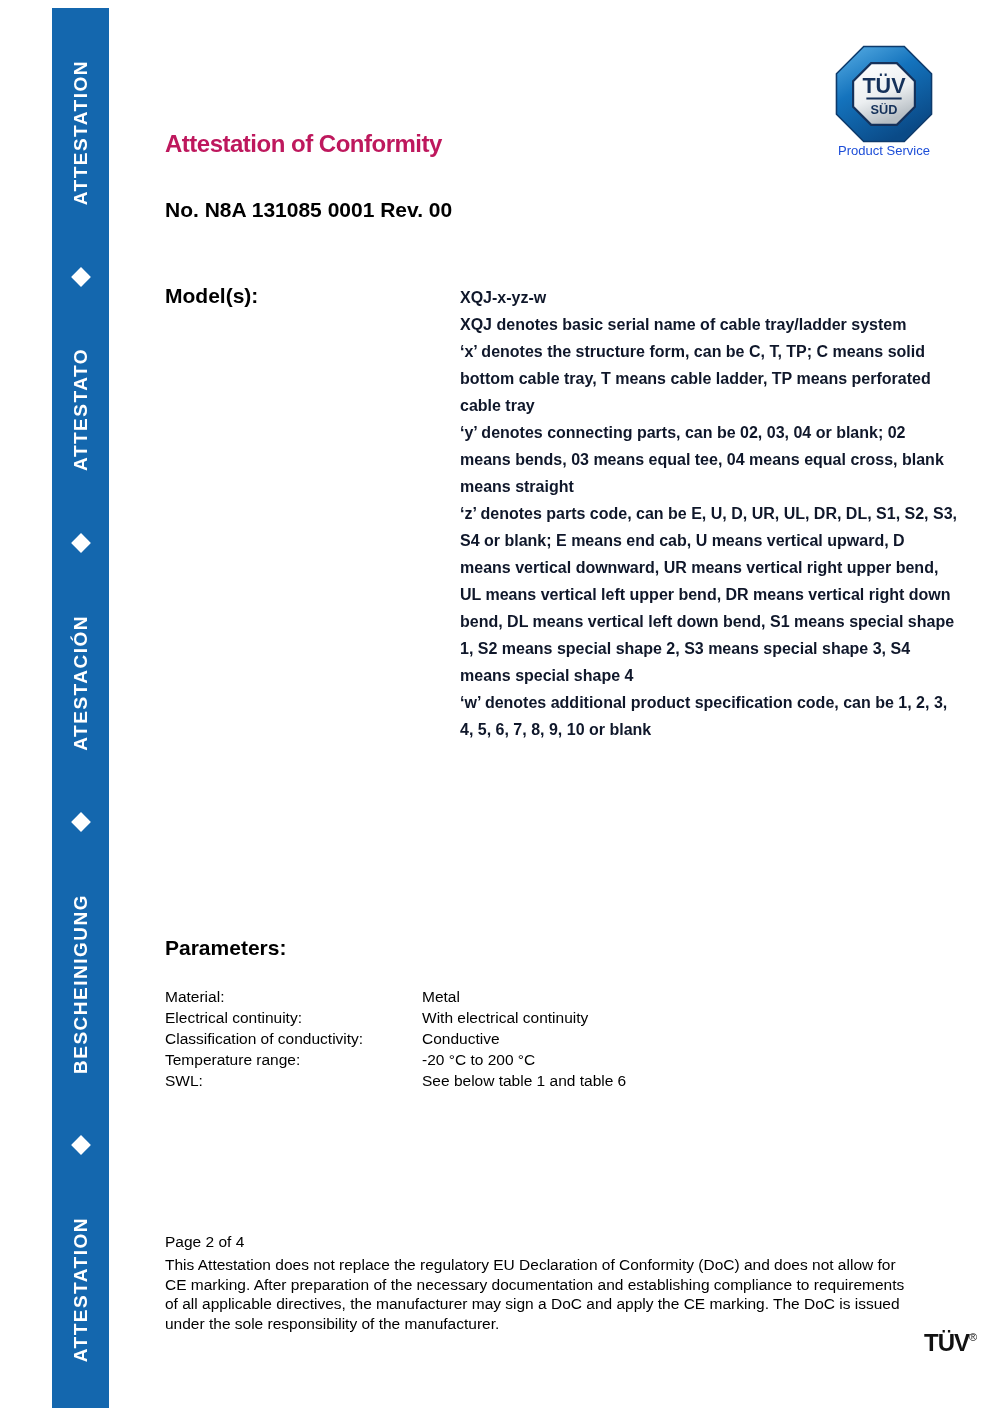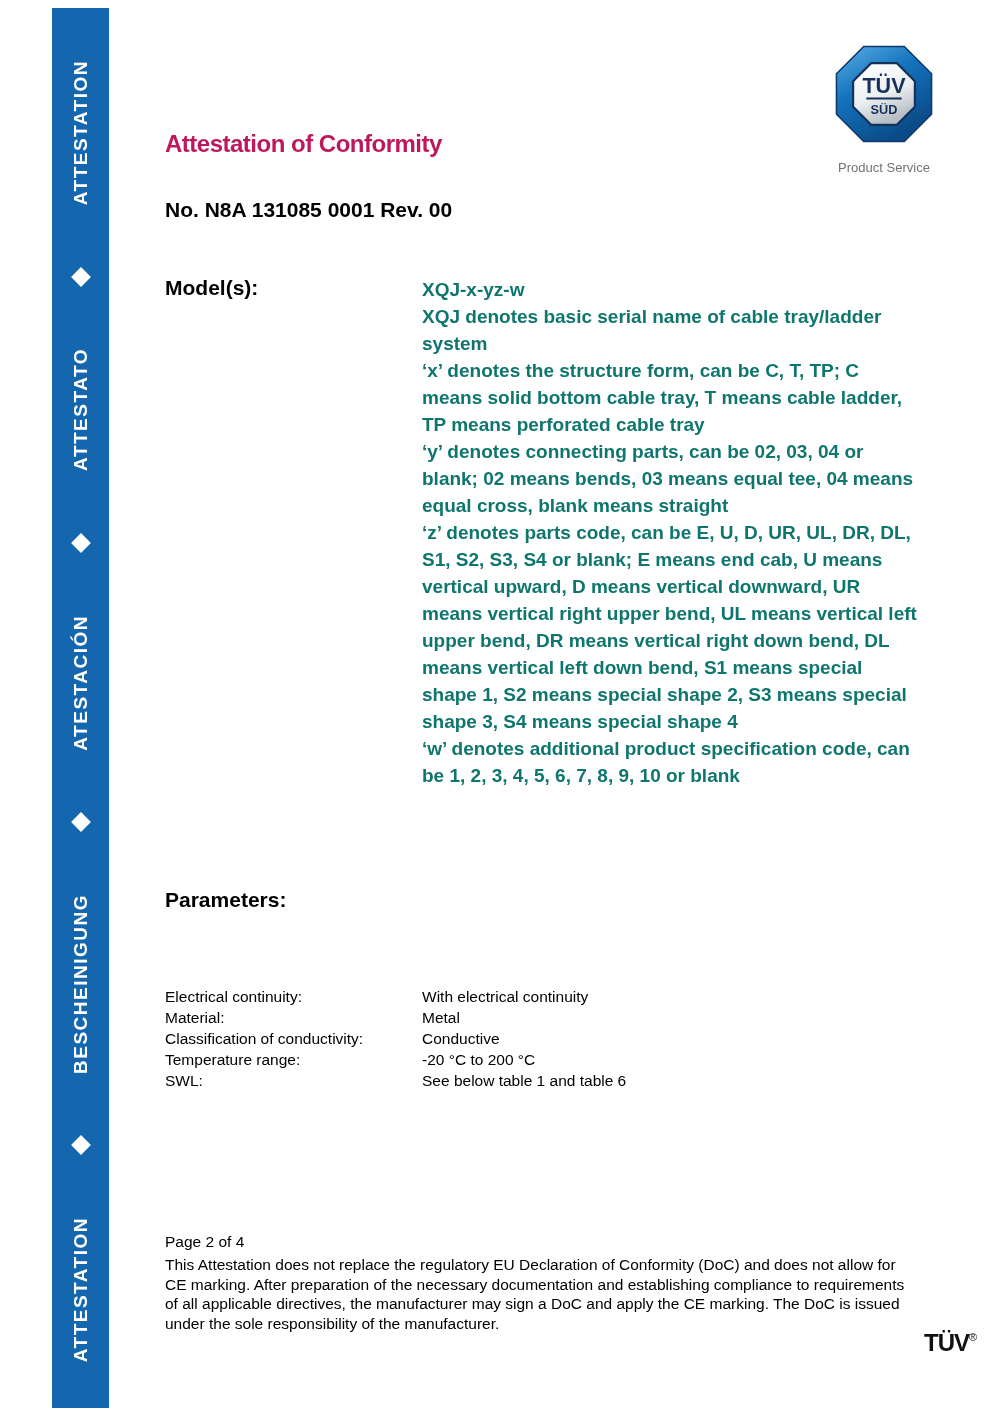--- a/index.html
+++ b/index.html
@@ -48,21 +48,21 @@
 
   
   .logo {
     position: absolute;
     top: 45px;
     left: 828px;
     width: 112px;
     text-align: center;
   }
   .logo svg { display: block; margin: 0 auto; width: 100px; height: 98px; }
-  .logo-caption { margin-top: 17px; font-size: 13px; color: #737373; }
+  .logo-caption { margin-top: 0; font-size: 13px; color: #1d4ed8; }
 
   
   .title {
     position: absolute;
     left: 165px;
     top: 130px;
     font-size: 24px;
     font-weight: bold;
     letter-spacing: -0.5px;
     color: #be185d;
@@ -73,35 +73,36 @@
     top: 198px;
     font-size: 21px;
     font-weight: bold;
     color: #000000;
   }
 
   
   .model-section {
     position: absolute;
     left: 165px;
-    top: 276px;
+    top: 284px;
     width: 752px;
     display: grid;
     grid-template-columns: 257px 1fr;
     align-items: start;
+    gap: 38px;
   }
   .model-label { font-size: 21px; font-weight: bold; color: #000; }
-  .model-text  { font-size: 19px; font-weight: bold; line-height: 27px; color: #0f766e; width: 497px; }
+  .model-text  { font-size: 16px; font-weight: bold; line-height: 27px; color: #0f172a; width: 497px; }
   .model-text p { margin: 0; }
 
   
   .params-heading {
     position: absolute;
     left: 165px;
-    top: 888px;
+    top: 936px;
     font-size: 21px;
     font-weight: bold;
     color: #000;
   }
   .params {
     position: absolute;
     left: 165px;
     top: 986px;
     width: 720px;
   }
@@ -200,26 +201,26 @@
       <p>‘x’ denotes the structure form, can be C, T, TP; C means solid bottom cable tray, T means cable ladder, TP means perforated cable tray</p>
       <p>‘y’ denotes connecting parts, can be 02, 03, 04 or blank; 02 means bends, 03 means equal tee, 04 means equal cross, blank means straight</p>
       <p>‘z’ denotes parts code, can be E, U, D, UR, UL, DR, DL, S1, S2, S3, S4 or blank; E means end cab, U means vertical upward, D means vertical downward, UR means vertical right upper bend, UL means vertical left upper bend, DR means vertical right down bend, DL means vertical left down bend, S1 means special shape 1, S2 means special shape 2, S3 means special shape 3, S4 means special shape 4</p>
       <p>‘w’ denotes additional product specification code, can be 1, 2, 3, 4, 5, 6, 7, 8, 9, 10 or blank</p>
     </div>
   </section>
 
   <h2 class="params-heading">Parameters:</h2>
   <section class="params">
     <div class="param-row">
+      <span>Material:</span>
+      <span>Metal</span>
+    </div>
+    <div class="param-row">
       <span>Electrical continuity:</span>
       <span>With electrical continuity</span>
-    </div>
-    <div class="param-row">
-      <span>Material:</span>
-      <span>Metal</span>
     </div>
     <div class="param-row">
       <span>Classification of conductivity:</span>
       <span>Conductive</span>
     </div>
     <div class="param-row">
       <span>Temperature range:</span>
       <span>-20 °C to 200 °C</span>
     </div>
     <div class="param-row">

